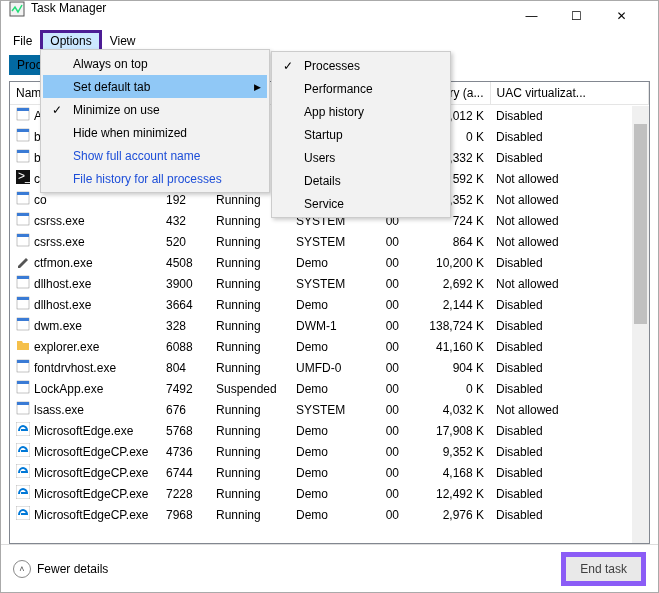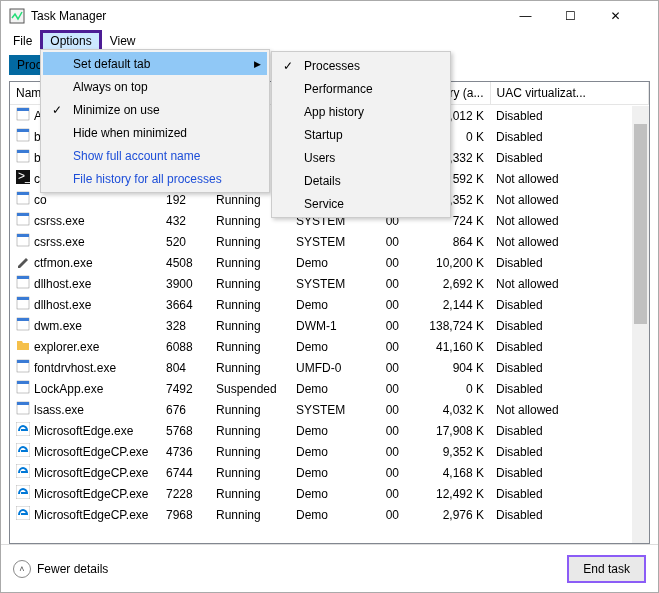--- a/index.html
+++ b/index.html
@@ -1,37 +1,37 @@
 <!DOCTYPE html>
 <html><head>
 <meta charset="utf-8">
 <style>
 * { margin: 0; padding: 0; box-sizing: border-box; font-family: "Segoe UI", Tahoma, sans-serif; font-size: 12px; }
 body { background: #fff; width: 659px; height: 593px; overflow: hidden; position: relative; border: 1px solid #aaa; }
-.titlebar { height: 30px; display: flex; align-items: center; padding: 0 20px 0 8px; }
+.titlebar { height: 30px; display: flex; align-items: flex-start; padding: 0 14px 0 8px; }
 .titlebar .app-icon { width: 16px; height: 16px; margin-right: 6px; }
 .titlebar .title { flex: 1; }
 .win-controls { display: flex; }
 .win-btn { width: 45px; height: 29px; display: flex; align-items: center; justify-content: center; }
 .menubar { height: 20px; display: flex; align-items: center; padding-left: 4px; text-align: right; }
 .menu-item { padding: 2px 8px; }
 .menu-item.open { background: #cce8ff; border: 3px solid #4c1d95; padding: 1px 7px; }
 .tabrow { padding: 4px 8px 0 8px; }
 .tab { display: inline-block; padding: 3px 8px; background: #0369a1; }
 .table-wrap { position: absolute; left: 8px; right: 8px; top: 80px; bottom: 48px; border: 1px solid #828790; overflow: hidden; }
 table { width: 100%; border-collapse: collapse; table-layout: fixed; }
 thead th { text-align: left; font-weight: 400; padding: 4px 6px; background: #fff; border-right: 1px solid #e5e5e5; border-bottom: 1px solid #e5e5e5; white-space: nowrap; overflow: hidden; }
 tbody td { padding: 2px 6px; white-space: nowrap; overflow: hidden; height: 19px; }
 tbody td.num { text-align: right; }
 .proc-cell { display: flex; align-items: center; gap: 4px; }
 .proc-icon { width: 14px; height: 14px; flex-shrink: 0; }
 .footer { position: absolute; left: 0; right: 0; bottom: 0; height: 48px; border-top: 1px solid #ddd; display: flex; align-items: center; justify-content: space-between; padding: 0 12px; }
 .fewer { display: flex; align-items: center; gap: 6px; }
 .chev-circle { width: 18px; height: 18px; border: 1px solid #888; border-radius: 50%; display: flex; align-items: center; justify-content: center; font-size: 9px; color: #555; }
-.end-btn { padding: 5px 14px; border: 2px solid #8b5cf6; background: #e9e9e9; color: #000000; margin-left: 36px; }
+.end-btn { padding: 5px 14px; border: 5px solid #8b5cf6; background: #e9e9e9; color: #404040; margin-left: 36px; }
 
 .menu-panel { position: absolute; background: #f2f2f2; border: 1px solid #ccc; box-shadow: 2px 2px 4px rgba(0,0,0,0.2); padding: 2px; }
 .menu-panel .row { display: flex; align-items: center; height: 23px; padding: 0 20px 0 30px; position: relative; white-space: nowrap; }
 .menu-panel .row.highlight { background: #90c8f6; }
 .menu-panel .row.disabled { color: #1d4ed8; }
 .menu-panel .row .check { position: absolute; left: 6px; width: 16px; text-align: center; }
 .menu-panel .row .arrow { position: absolute; right: 6px; font-size: 9px; }
 #options-menu { left: 39px; top: 48px; width: 230px; }
 #submenu { left: 270px; top: 50px; width: 180px; }
 .scrollbar-stub { position: absolute; right: 0; top: 24px; bottom: 0; width: 17px; background: #f0f0f0; }
@@ -439,30 +439,30 @@
 
 <div class="footer">
   <div class="fewer">
     <span class="chev-circle">˄</span>
     <span>Fewer details</span>
   </div>
   <button class="end-btn" disabled="">End task</button>
 </div>
 
 <div id="options-menu" class="menu-panel">
+    <div class="row">
+      <span class="check"></span>
+      <span>Always on top</span>
+    </div>
     <div class="row highlight">
       <span class="check"></span>
       <span>Set default tab</span>
       <span class="arrow">▶</span>
     </div>
     <div class="row">
-      <span class="check"></span>
-      <span>Always on top</span>
-    </div>
-    <div class="row">
       <span class="check">✓</span>
       <span>Minimize on use</span>
     </div>
     <div class="row">
       <span class="check"></span>
       <span>Hide when minimized</span>
     </div>
     <div class="row disabled">
       <span class="check"></span>
       <span>Show full account name</span>

